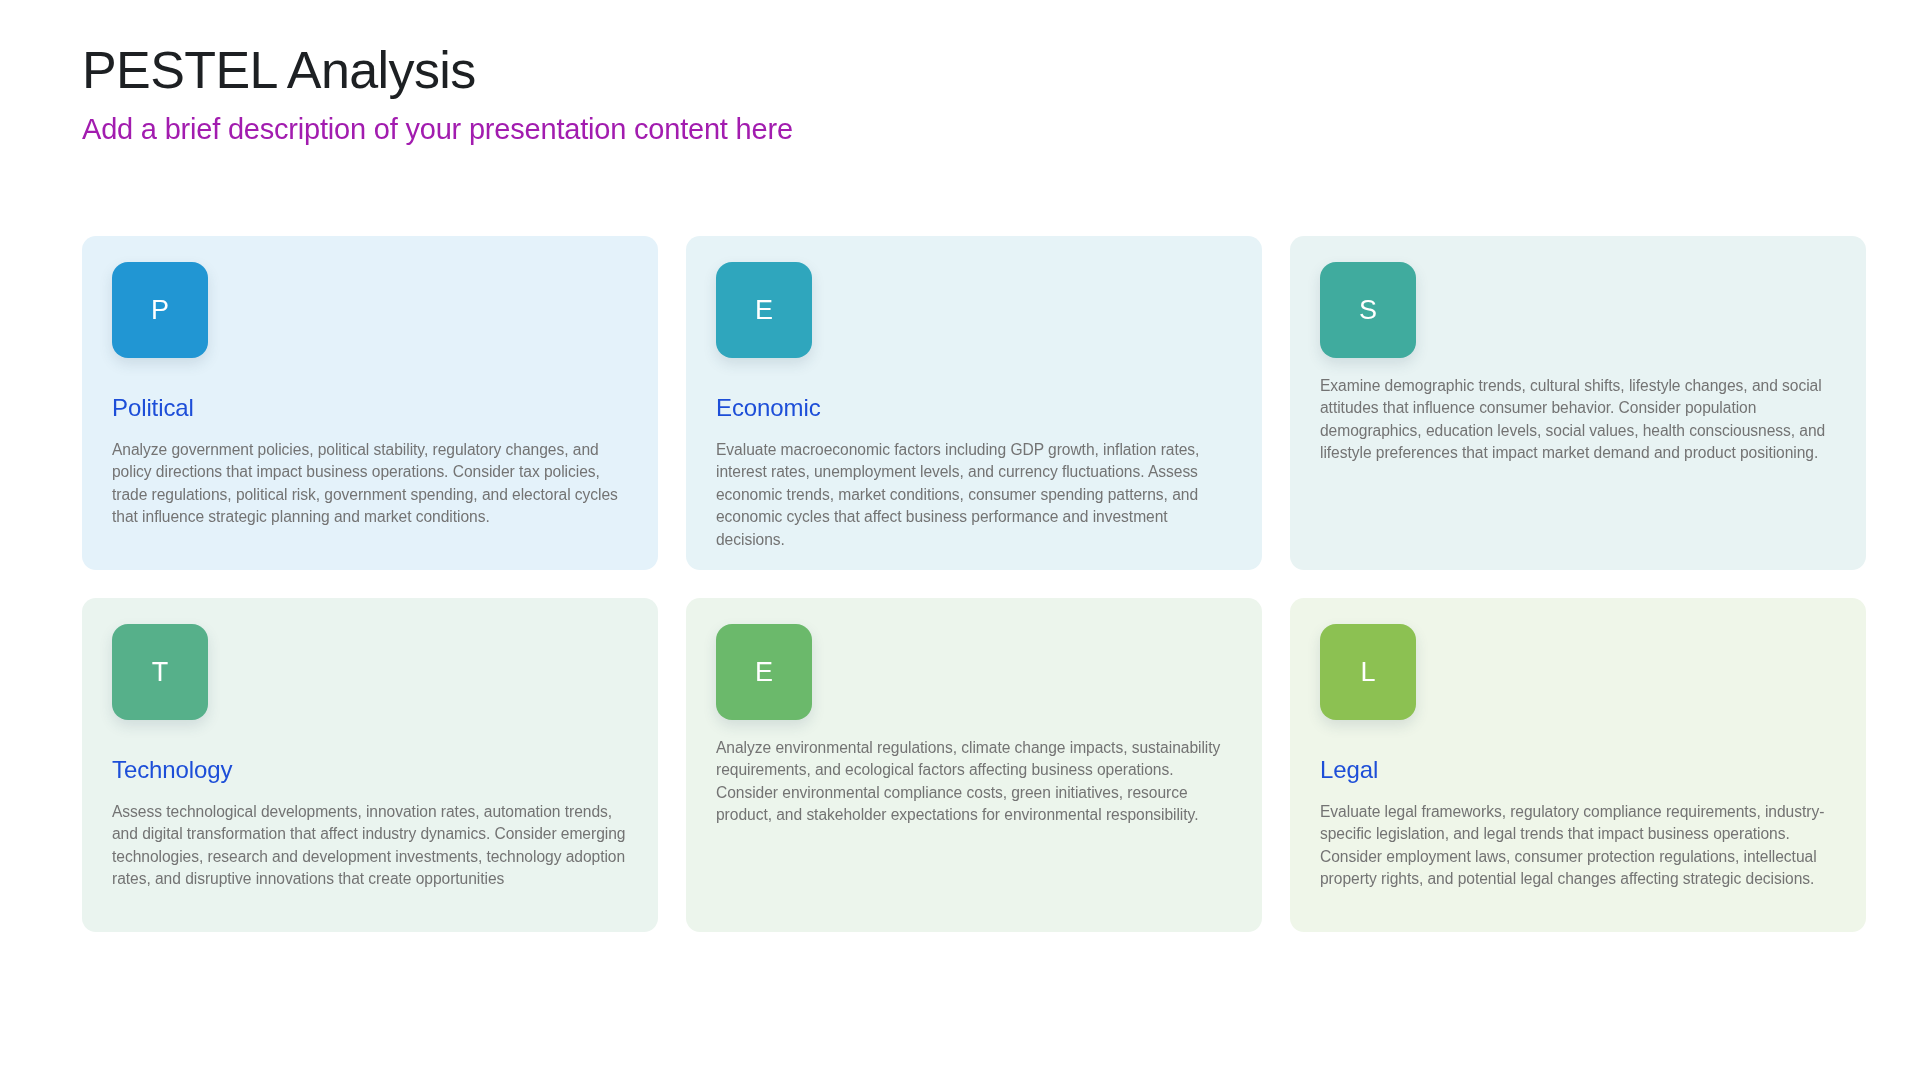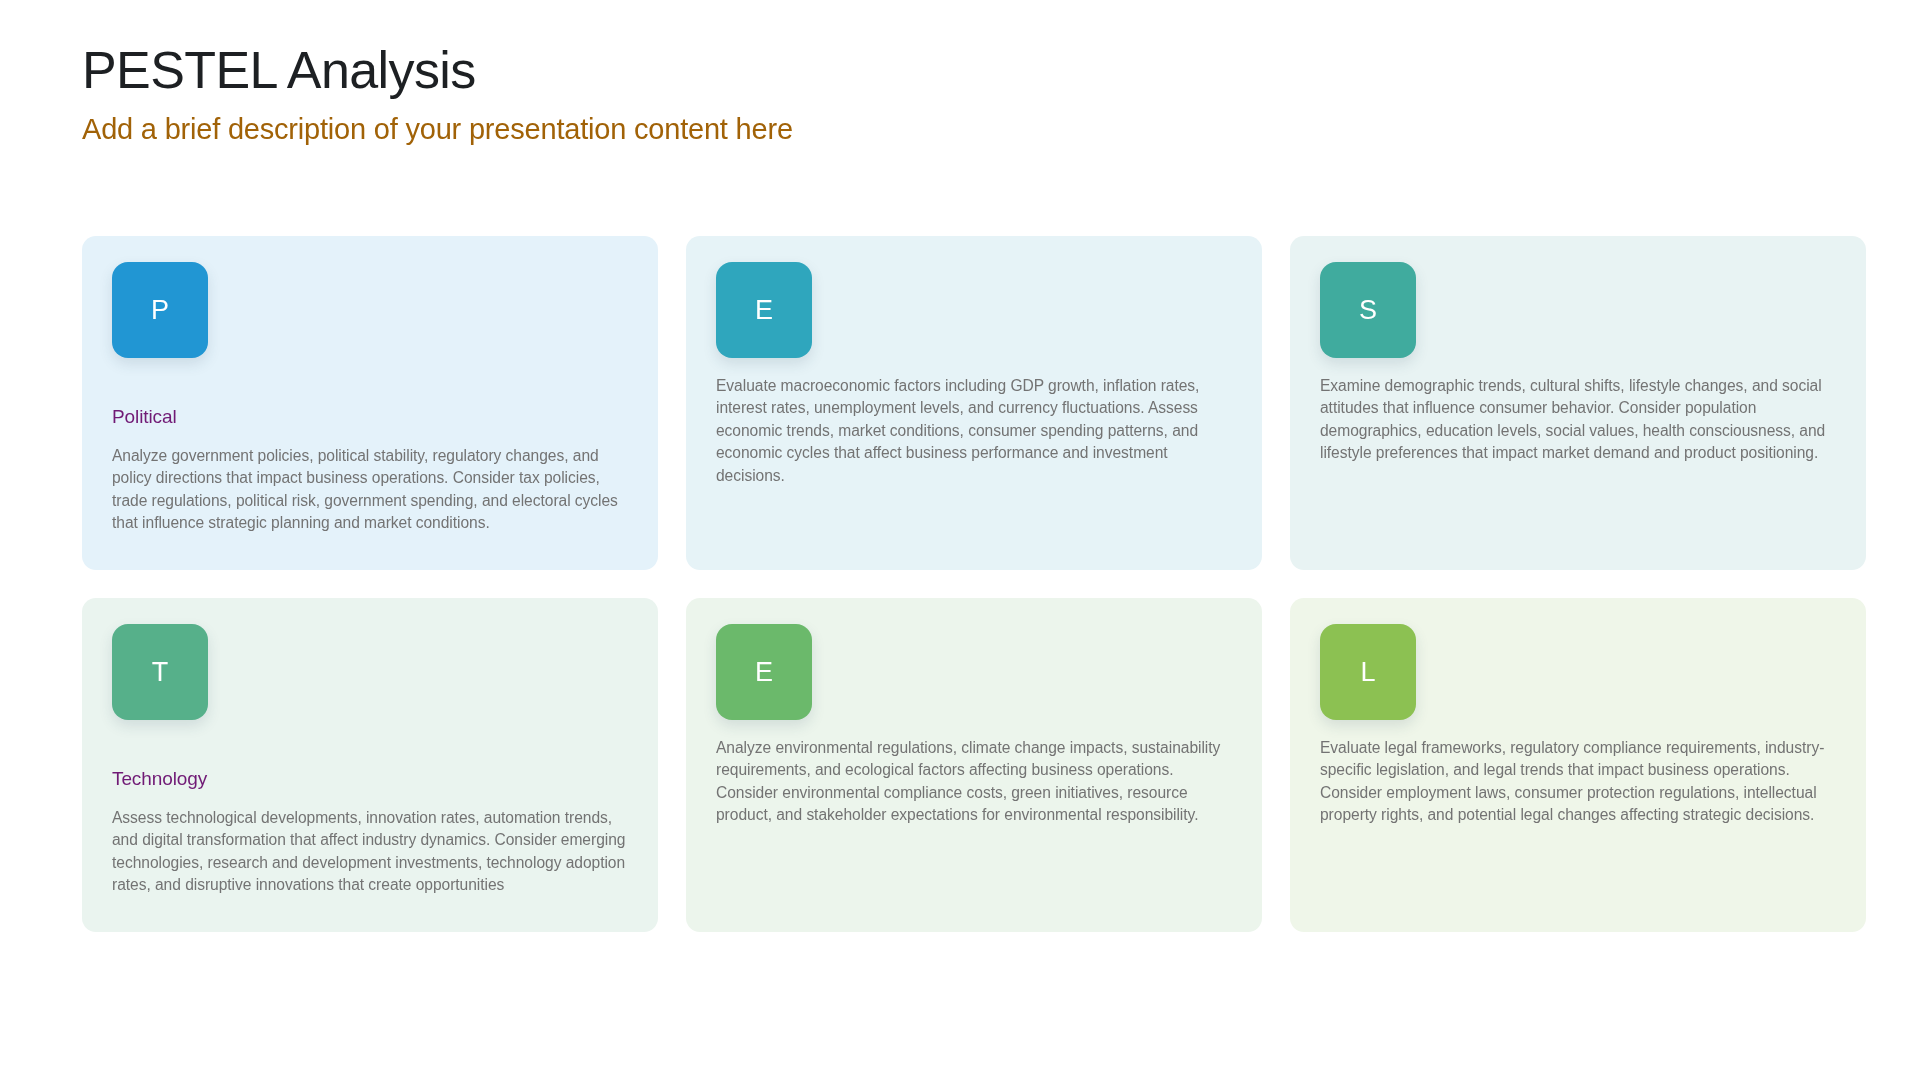--- a/index.html
+++ b/index.html
@@ -75,60 +75,61 @@
     align-items: center;
     justify-content: center;
     color: #ffffff;
     font-size: 27px;
     font-weight: 400;
     line-height: 1;
     box-shadow: 0 6px 14px rgba(40, 70, 90, 0.13);
   }
 
   .card-title {
-    margin-top: 48px;
-    font-size: 19px;
+    margin-top: 36px;
+    font-size: 24px;
     font-weight: 400;
-    color: #701a75;
+    color: #1d4ed8;
     letter-spacing: -0.1px;
   }
 
   .card-body {
     margin-top: 17px;
     font-size: 15.6px;
     line-height: 1.44;
     color: #737373;
     letter-spacing: -0.05px;
     max-width: 530px;
   }
 </style>
 </head>
 <body>
 
 <div class="slide">
 
   <div class="header">
     <div class="page-title" style="color: rgb(29, 32, 35);">PESTEL Analysis</div>
-    <div class="page-subtitle" style="color: #a16207;">Add a brief description of your presentation content here</div>
+    <div class="page-subtitle" style="color: #a21caf;">Add a brief description of your presentation content here</div>
   </div>
 
   <div class="grid">
 
     <div class="card" style="background: rgb(228, 242, 250);">
       <div class="badge" style="background: rgb(33, 150, 211);">
         <span>P</span>
       </div>
       <div class="card-title">Political</div>
       <div class="card-body">Analyze government policies, political stability, regulatory changes, and policy directions that impact business operations. Consider tax policies, trade regulations, political risk, government spending, and electoral cycles that influence strategic planning and market conditions.</div>
     </div>
 
     <div class="card" style="background: rgb(230, 243, 247);">
       <div class="badge" style="background: rgb(47, 166, 189);">
         <span>E</span>
       </div>
+      <div class="card-title">Economic</div>
       <div class="card-body">Evaluate macroeconomic factors including GDP growth, inflation rates, interest rates, unemployment levels, and currency fluctuations. Assess economic trends, market conditions, consumer spending patterns, and economic cycles that affect business performance and investment decisions.</div>
     </div>
 
     <div class="card" style="background: rgb(232, 243, 243);">
       <div class="badge" style="background: rgb(64, 171, 158);">
         <span>S</span>
       </div>
       <div class="card-body">Examine demographic trends, cultural shifts, lifestyle changes, and social attitudes that influence consumer behavior. Consider population demographics, education levels, social values, health consciousness, and lifestyle preferences that impact market demand and product positioning.</div>
     </div>
 
@@ -144,17 +145,18 @@
       <div class="badge" style="background: rgb(107, 185, 107);">
         <span>E</span>
       </div>
       <div class="card-body">Analyze environmental regulations, climate change impacts, sustainability requirements, and ecological factors affecting business operations. Consider environmental compliance costs, green initiatives, resource product, and stakeholder expectations for environmental responsibility.</div>
     </div>
 
     <div class="card" style="background: rgb(239, 246, 233);">
       <div class="badge" style="background: rgb(140, 193, 82);">
         <span>L</span>
       </div>
+      <div class="card-title">Legal</div>
       <div class="card-body">Evaluate legal frameworks, regulatory compliance requirements, industry-specific legislation, and legal trends that impact business operations. Consider employment laws, consumer protection regulations, intellectual property rights, and potential legal changes affecting strategic decisions.</div>
     </div>
 
   </div>
 </div>
 
 </body></html>

